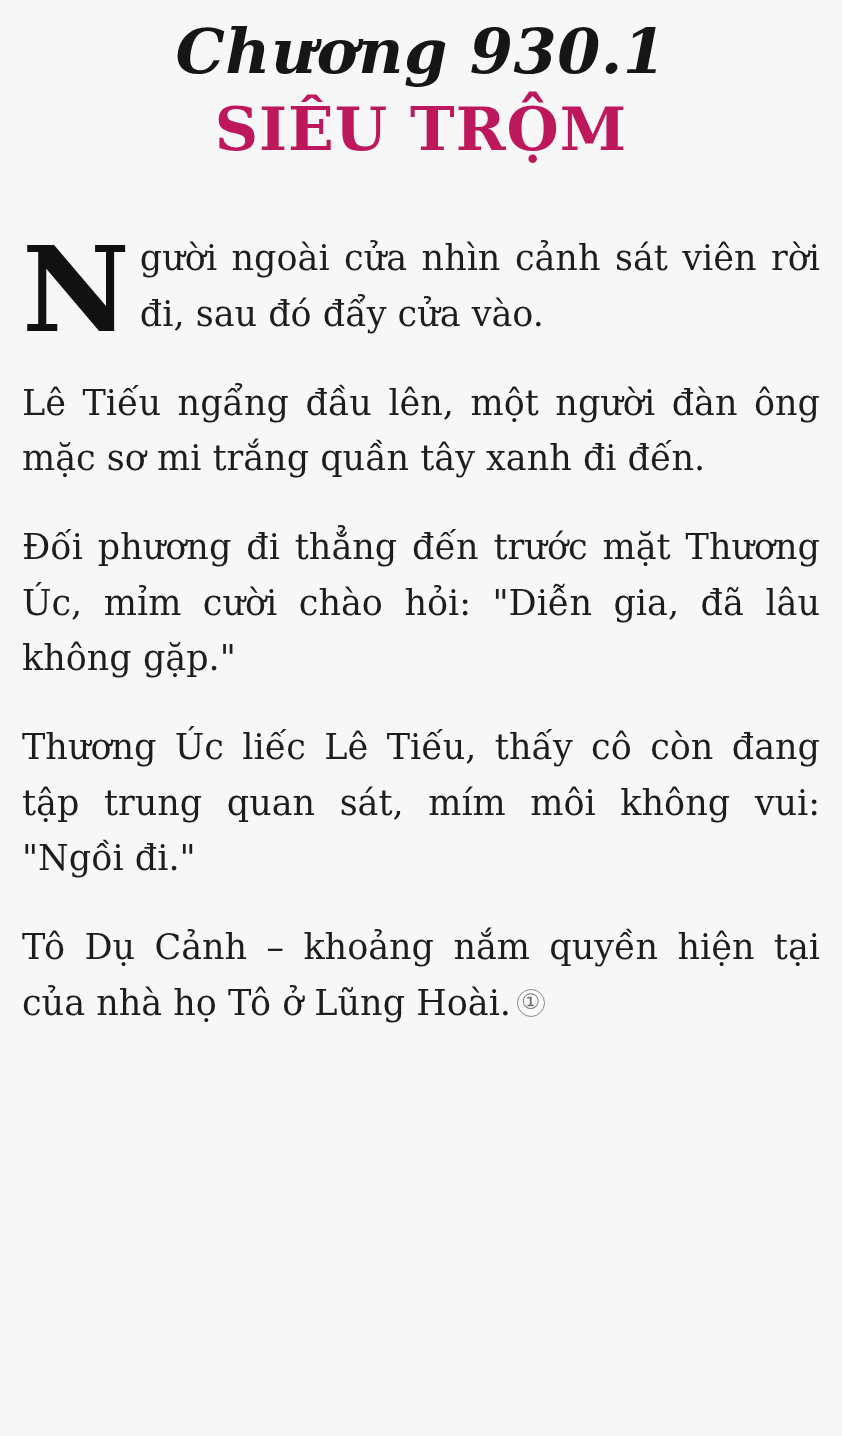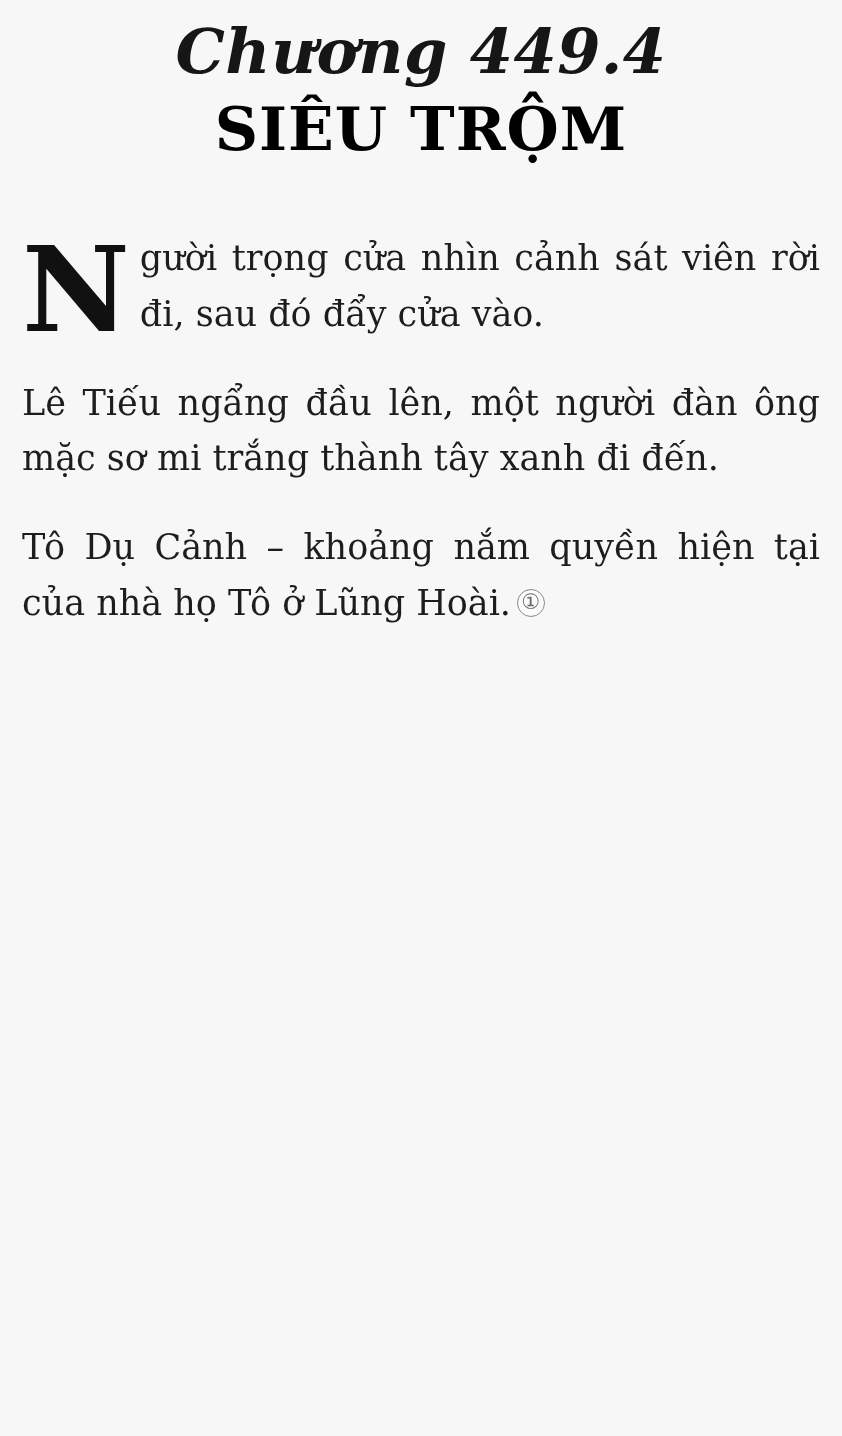--- a/index.html
+++ b/index.html
@@ -31,21 +31,21 @@
     margin: 8px 0 2px 0;
     color: #161616;
   }
   .chapter-title {
     text-align: center;
     font-weight: 700;
     font-size: 60px;
     line-height: 1.2;
     letter-spacing: 1px;
     margin: 6px 0 0 0;
-    color: #000000;
+    color: #be185d;
   }
   .body-text {
     margin-top: 66px;
   }
   p.para {
     font-size: 35px;
     line-height: 1.58;
     text-align: justify;
     text-justify: inter-word;
     margin: 0 0 34px 0;
@@ -82,35 +82,41 @@
     vertical-align: 6px;
     margin-left: 6px;
     background: #fbfbfb;
   }
 </style>
 </head>
 <body>
 
 <div class="page">
 
-  <div class="chapter-number">Chương 449.4</div>
+  <div class="chapter-number">Chương 930.1</div>
 
   <div class="chapter-title">SIÊU TRỘM</div>
 
   <div class="body-text">
 
     <p class="para first-para">
-      <span class="dropcap">N</span><span>gười trọng cửa nhìn cảnh sát viên rời đi, sau đó đẩy cửa vào.</span>
+      <span class="dropcap">N</span><span>gười ngoài cửa nhìn cảnh sát viên rời đi, sau đó đẩy cửa vào.</span>
     </p>
 
     <p class="para">
-      <span>Lê Tiếu ngẩng đầu lên, một người đàn ông mặc sơ mi trắng thành tây xanh đi đến.</span>
+      <span>Lê Tiếu ngẩng đầu lên, một người đàn ông mặc sơ mi trắng quần tây xanh đi đến.</span>
     </p>
 
 
+    <p class="para">
+      <span>Đối phương đi thẳng đến trước mặt Thương Úc, mỉm cười chào hỏi: "Diễn gia, đã lâu không gặp."</span>
+    </p>
 
+    <p class="para">
+      <span>Thương Úc liếc Lê Tiếu, thấy cô còn đang tập trung quan sát, mím môi không vui: "Ngồi đi."</span>
+    </p>
 
     <p class="para">
       <span>Tô Dụ Cảnh – khoảng nắm quyền hiện tại của nhà họ Tô ở Lũng Hoài.</span><span class="footnote-marker">①</span>
     </p>
 
   </div>
 </div>
 
 </body></html>

